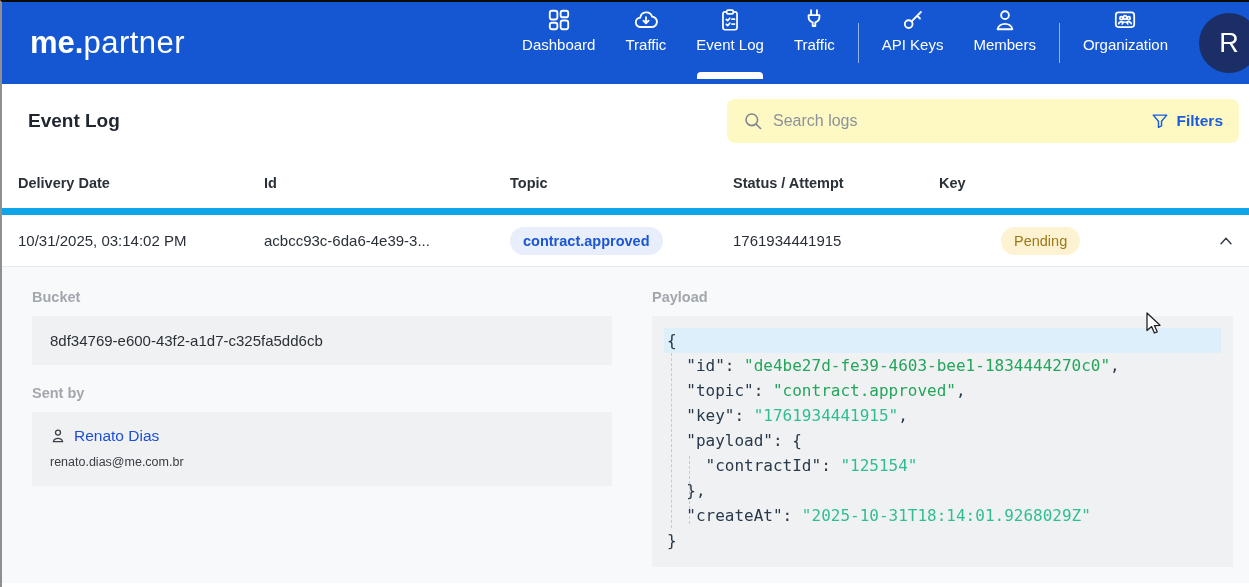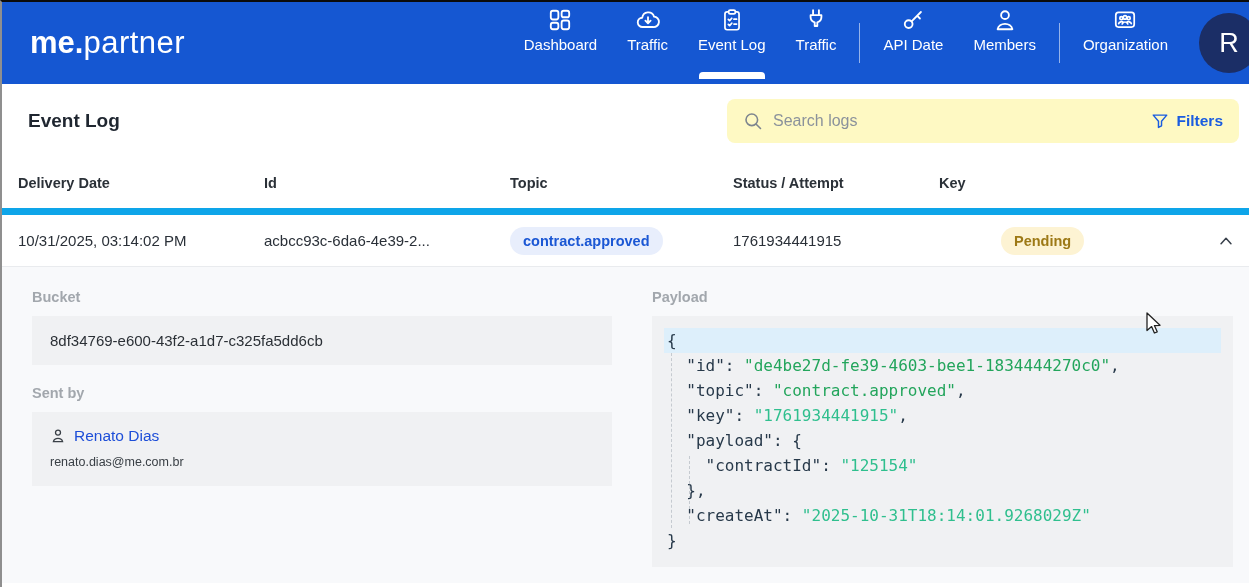--- a/index.html
+++ b/index.html
@@ -67,21 +67,21 @@
   }
   .table-head { height:57px; border-bottom:7px solid #0ea5e9; }
   .table-head .th { font-size:14.5px; font-weight:700; color:#2b3138; }
   .log-row { height:51px; font-size:15px; color:#2a3038; background:#fff; cursor:pointer; }
   .badge-topic {
     justify-self:start; background:#e8eefc; color:#1b57d4; font-weight:700;
     font-size:14.5px; padding:6px 13px; border-radius:15px;
   }
   .badge-status {
     justify-self:start; margin-left:62px; background:#fdf3d3; color:#9d7916;
-    font-weight:700; font-size:14.5px; padding:6px 13px; border-radius:15px;
+    font-weight:400; font-size:14.5px; padding:6px 13px; border-radius:15px;
   }
   .chevron-cell { justify-self:end; padding-right:4px; display:flex; cursor:pointer; }
 
   
   .detail {
     height:317px; background:#f8f9fb; border-top:1px solid #e9ebee;
     display:flex; gap:40px; padding:20px 16px 0 30px;
   }
   .col-left { width:580px; flex:none; }
   .col-right { flex:1; }
@@ -152,21 +152,21 @@
         <span class="nav-label">Traffic</span>
       </div>
 
       <div class="nav-divider"></div>
 
       <div class="nav-item">
         <svg class="nav-icon" viewBox="0 0 24 24" fill="none" stroke="#fff" stroke-width="1.7" stroke-linecap="round" stroke-linejoin="round">
           <circle cx="8" cy="15.8" r="3.6"></circle>
           <path d="M10.7 13.2 L19.3 4.6 M15.8 8 l2.6 2.6"></path>
         </svg>
-        <span class="nav-label">API Date</span>
+        <span class="nav-label">API Keys</span>
       </div>
       <div class="nav-item">
         <svg class="nav-icon" viewBox="0 0 24 24" fill="none" stroke="#fff" stroke-width="1.7" stroke-linecap="round" stroke-linejoin="round">
           <circle cx="12" cy="7.5" r="3.6"></circle>
           <path d="M5.2 20.5 a6.9 6 0 0 1 13.6 0 Z"></path>
         </svg>
         <span class="nav-label">Members</span>
       </div>
 
       <div class="nav-divider"></div>
@@ -209,21 +209,21 @@
     <div class="th">Delivery Date</div>
     <div class="th">Id</div>
     <div class="th">Topic</div>
     <div class="th">Status / Attempt</div>
     <div class="th">Key</div>
     <div></div>
   </div>
 
   <div class="log-row grid-cols">
     <div>10/31/2025, 03:14:02 PM</div>
-    <div>acbcc93c-6da6-4e39-2...</div>
+    <div>acbcc93c-6da6-4e39-3...</div>
     <div><span class="badge-topic">contract.approved</span></div>
     <div>1761934441915</div>
     <div><span class="badge-status">Pending</span></div>
     <div class="chevron-cell">
       <svg width="18" height="18" viewBox="0 0 20 20" fill="none" stroke="#39414b" stroke-width="1.7" stroke-linecap="round" stroke-linejoin="round">
         <path d="M4.5 13 L10 7 l5.5 6"></path>
       </svg>
     </div>
   </div>
 

